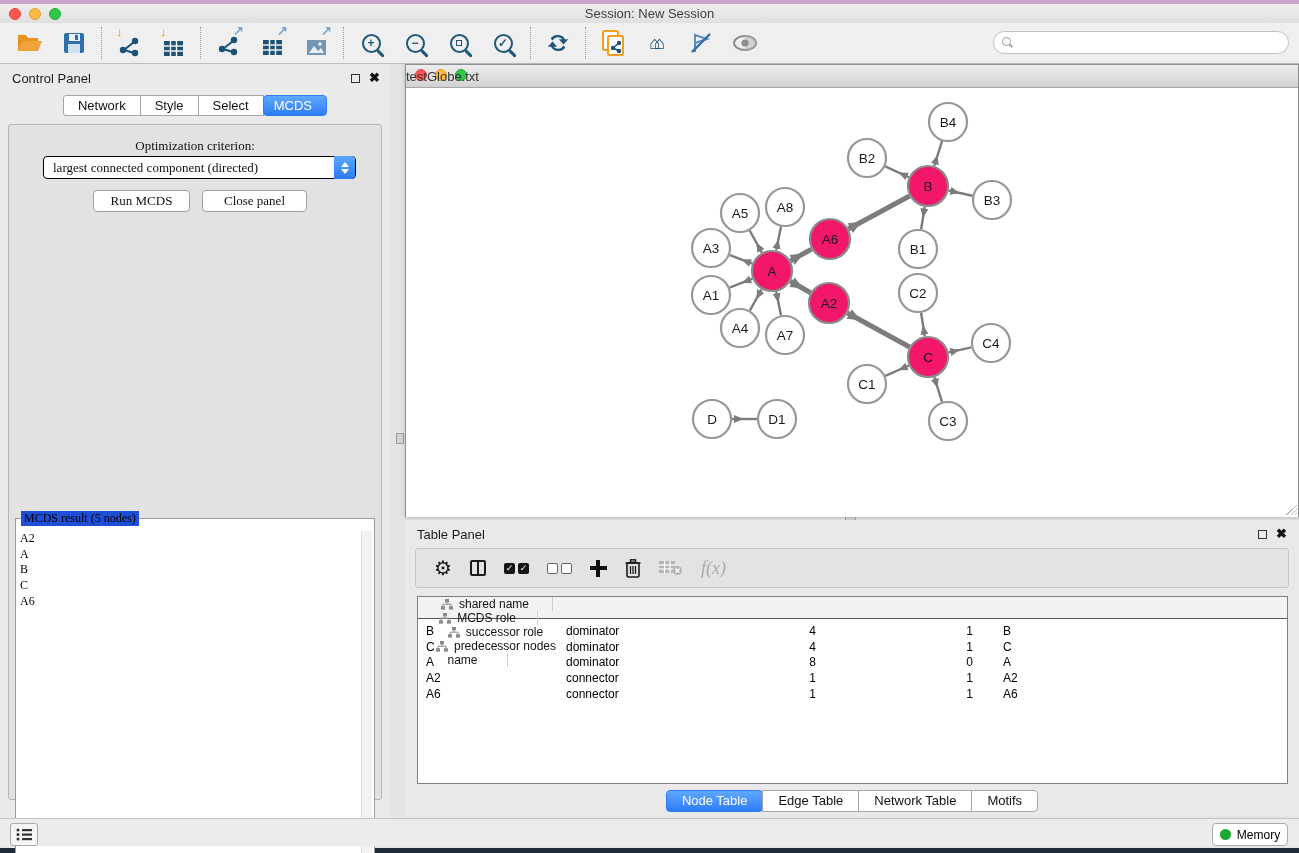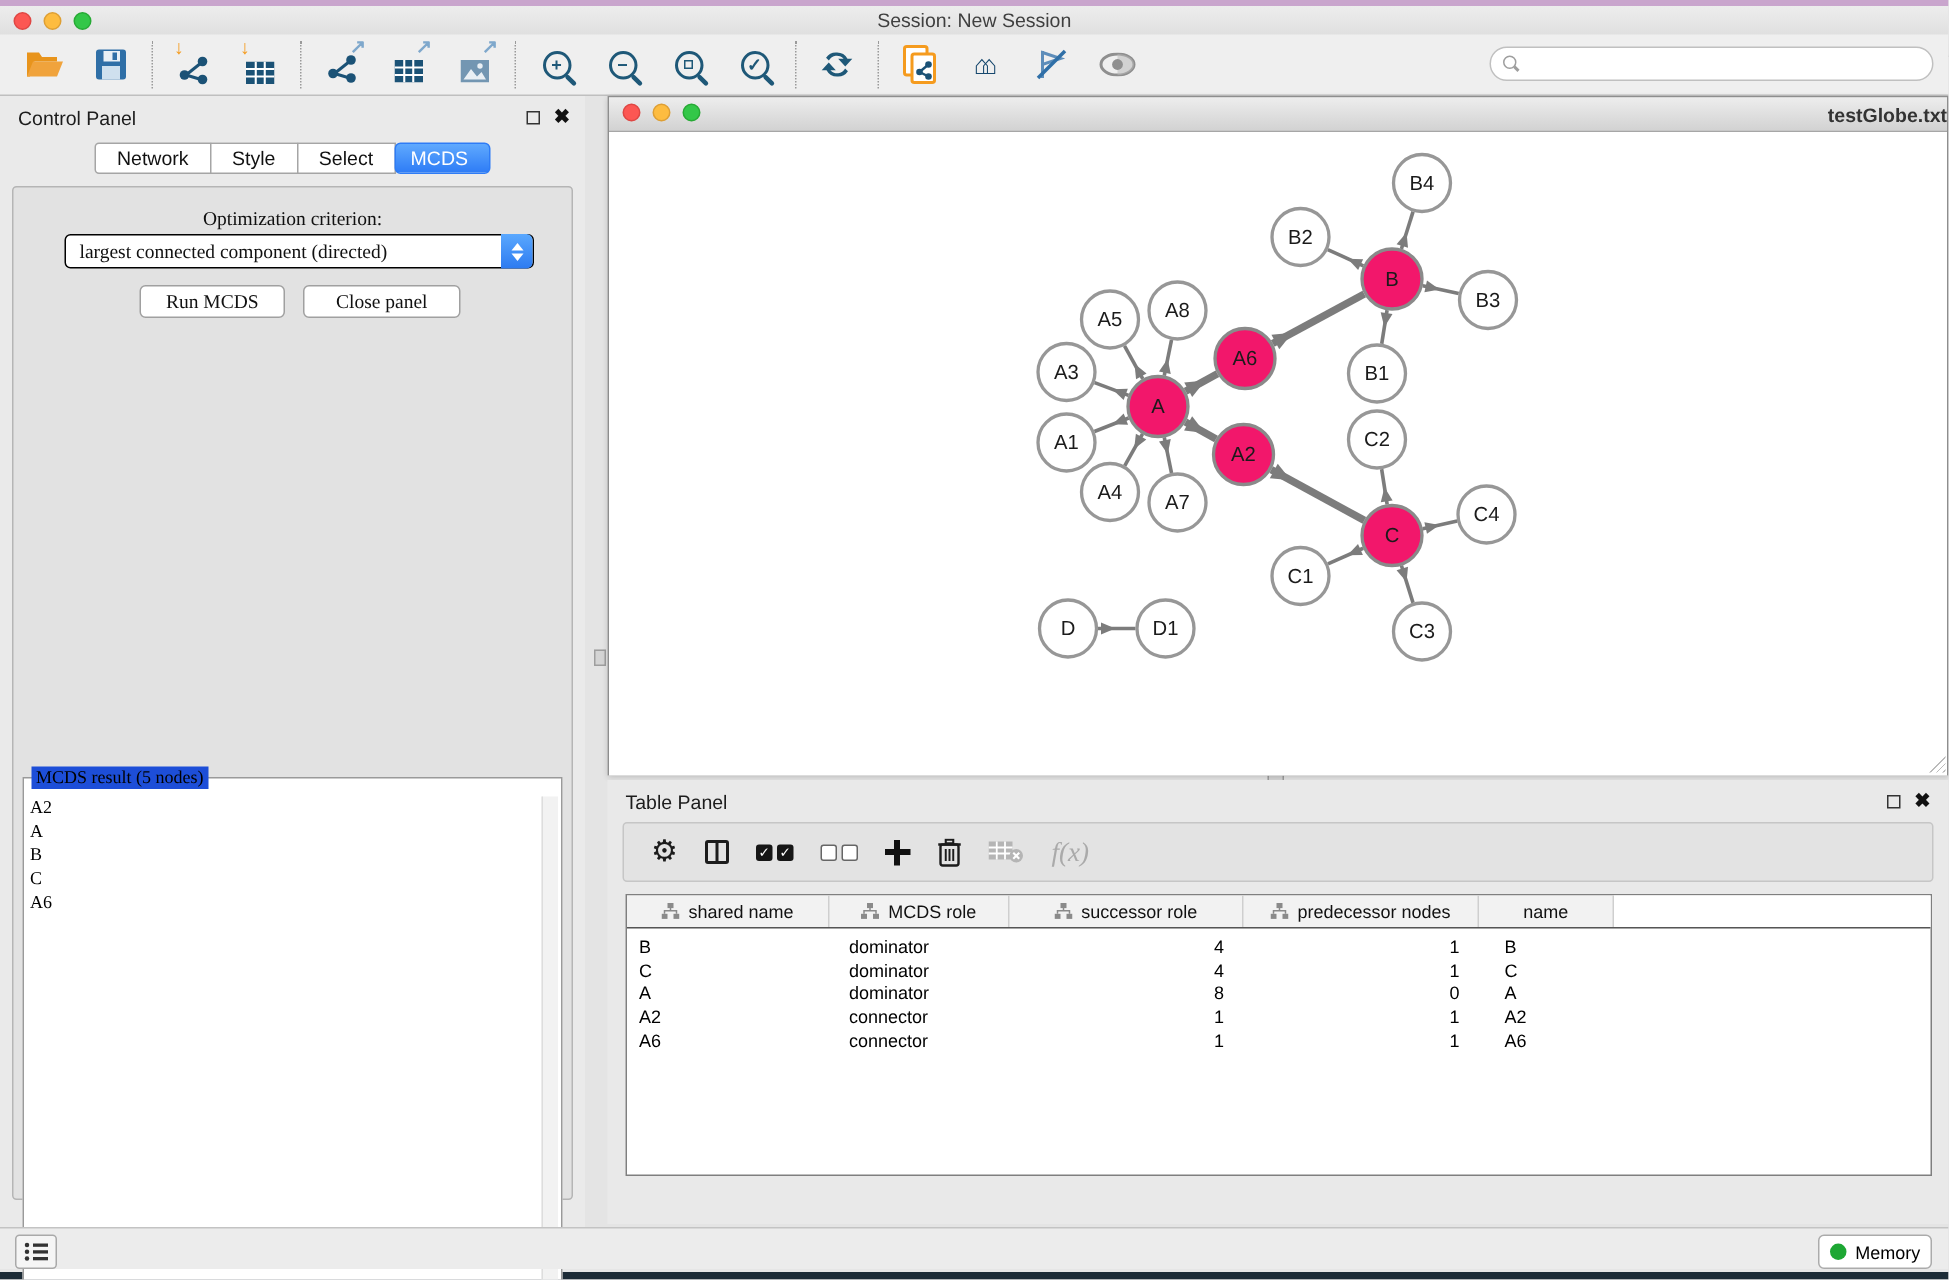--- a/index.html
+++ b/index.html
@@ -77,21 +77,21 @@
     border:1px solid #9a9a9a; }
   .result-legend { position:absolute; top:-8px; left:5px; background:#1d4ed8; padding:0 3px; font-size:12px; color:#000; }
   .result-list { position:absolute; left:4px; top:12px; right:16px; bottom:4px; font-size:12px; color:#000; line-height:15.7px; }
   .result-scroll { position:absolute; right:2px; top:12px; bottom:2px; width:11px; background:#f2f2f2; border-left:1px solid #ddd; }
 
   
   .network-window { position:absolute; left:405px; top:0px; width:894px; height:453px; border:1px solid #8e8e8e;
     background:#fff; box-shadow:0 1px 4px rgba(0,0,0,.18); }
   .nw-titlebar { position:absolute; left:0; top:0; right:0; height:23px; background:linear-gradient(#ededed,#d2d2d2);
     border-bottom:1px solid #a6a6a6; }
-  .nw-title { position:absolute; left:0; right:0; top:4px; text-align:right; font-size:13px; color:#333;font-weight:bold; }
+  .nw-title { position:absolute; left:0; right:0; top:4px; text-align:left; font-size:13px; color:#333; }
   .nw-canvas { position:absolute; left:0; top:24px; width:892px; height:428px; background:#fff; overflow:hidden; }
   .resize-grip { position:absolute; right:1px; bottom:1px; width:11px; height:11px;
     background:linear-gradient(135deg, transparent 0 50%, #bbb 50% 55%, transparent 55% 70%, #bbb 70% 75%, transparent 75% 90%, #bbb 90% 95%, transparent 95%); }
   .split-handle { position:absolute; background:#d4d4d4; border:1px solid #9e9e9e; } 
 
   
   .table-panel { position:absolute; left:405px; top:456px; width:894px; height:296px; background:#e9e9e9; }
   .tp-float { right:32px; } .tp-close { right:12px; }
   .tp-toolbar { position:absolute; left:10px; top:28px; width:874px; height:40px; background:#e3e3e3;
     border:1px solid #c6c6c6; border-radius:3px; display:flex; align-items:center; gap:18px; padding-left:18px; }
@@ -103,21 +103,21 @@
     text-align:center; display:inline-block; }
   .cb::before { content:"\2713"; }
   .cbu { width:11px; height:11px; background:#fff; border:1.5px solid #666; border-radius:2px; display:inline-block; }
   .pair { display:flex; gap:3px; }
   .plus-ic { position:relative; width:17px; height:17px; }
   .plus-ic::before { content:""; position:absolute; left:0; top:6.5px; width:17px; height:4px; background:#111; }
   .plus-ic::after { content:""; position:absolute; left:6.5px; top:0; width:4px; height:17px; background:#111; }
   .fx { font-family:"Liberation Serif", serif; font-style:italic; font-size:18px; color:#aaa; }
 
   .data-table { position:absolute; left:12px; top:76px; width:871px; height:188px; background:#fff; border:1px solid #7f7f7f; }
-  .thead { display:flex; height:22px; background:#f2f2f2; border-bottom:1px solid #555; }
+  .thead { display:flex; height:22px; background:#f2f2f2; border-bottom:1px solid #555;flex-direction:column; }
   .th { display:flex; align-items:center; justify-content:center; gap:6px; font-size:12px; color:#111;
     border-right:1px solid #cfcfcf; height:100%; cursor:pointer; }
   .th-filler { flex:1; background:#fff; border-right:0; }
   .c1 { width:135px; } .c2 { width:120px; } .c3 { width:156px; } .c4 { width:157px; } .c5 { width:90px; }
   .tr { display:flex; height:15.7px; align-items:center; font-size:12px; color:#000; }
   .tbody { padding-top:4px; }
   .td { height:100%; display:flex; align-items:center; }
   .td.c1 { padding-left:8px; } .td.c2 { padding-left:13px; }
   .td.c3, .td.c4 { justify-content:flex-end; padding-right:13px; }
   .td.c5 { padding-left:17px; }
@@ -554,20 +554,26 @@
           <div class="tr">
             <span class="td c1">A6</span>
             <span class="td c2">connector</span>
             <span class="td c3">1</span>
             <span class="td c4">1</span>
             <span class="td c5">A6</span>
           </div>
         </div>
       </div>
 
+      <div class="tp-tabs">
+        <span class="tp-tab active">Node Table</span>
+        <span class="tp-tab">Edge Table</span>
+        <span class="tp-tab">Network Table</span>
+        <span class="tp-tab">Motifs</span>
+      </div>
     </section>
   </div>
 
   <footer class="status-bar">
     <button class="list-btn">
       <svg class="ic" width="16" height="13" viewBox="0 0 16 13">
         <circle cx="2" cy="2" r="1.5" fill="#333"></circle>
           <rect x="6" y="1" width="10" height="2.2" fill="#333"></rect>
         <circle cx="2" cy="6.5" r="1.5" fill="#333"></circle>
           <rect x="6" y="5.5" width="10" height="2.2" fill="#333"></rect>

